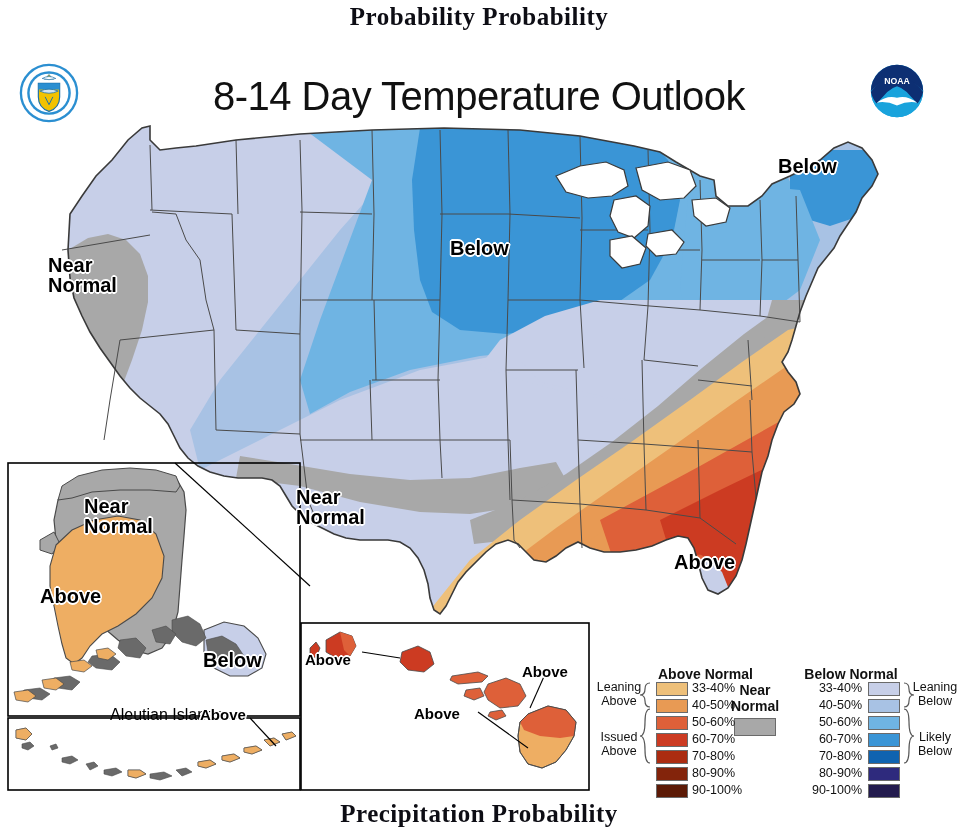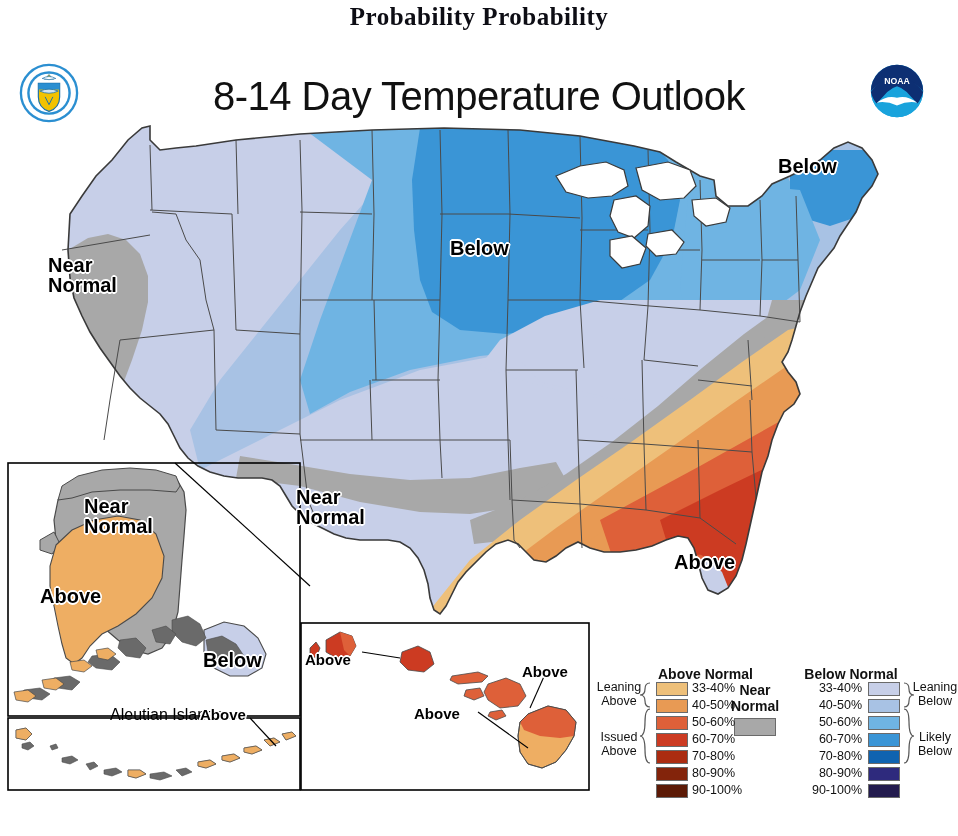--- a/index.html
+++ b/index.html
@@ -466,14 +466,15 @@
     <div class="brace-lab" style="left:-2px;top:54px;width:46px;">Leaning
 Above</div>
     <div class="brace-lab" style="left:-2px;top:104px;width:46px;">Issued
 Above</div>
     <div class="brace-lab" style="left:314px;top:54px;width:46px;">Leaning
 Below</div>
     <div class="brace-lab" style="left:314px;top:104px;width:46px;">Likely
 Below</div>
   </div>
 
+  <div class="banner" id="banner-bottom">Precipitation Probability</div>
 
 </div>
 
 </body></html>

